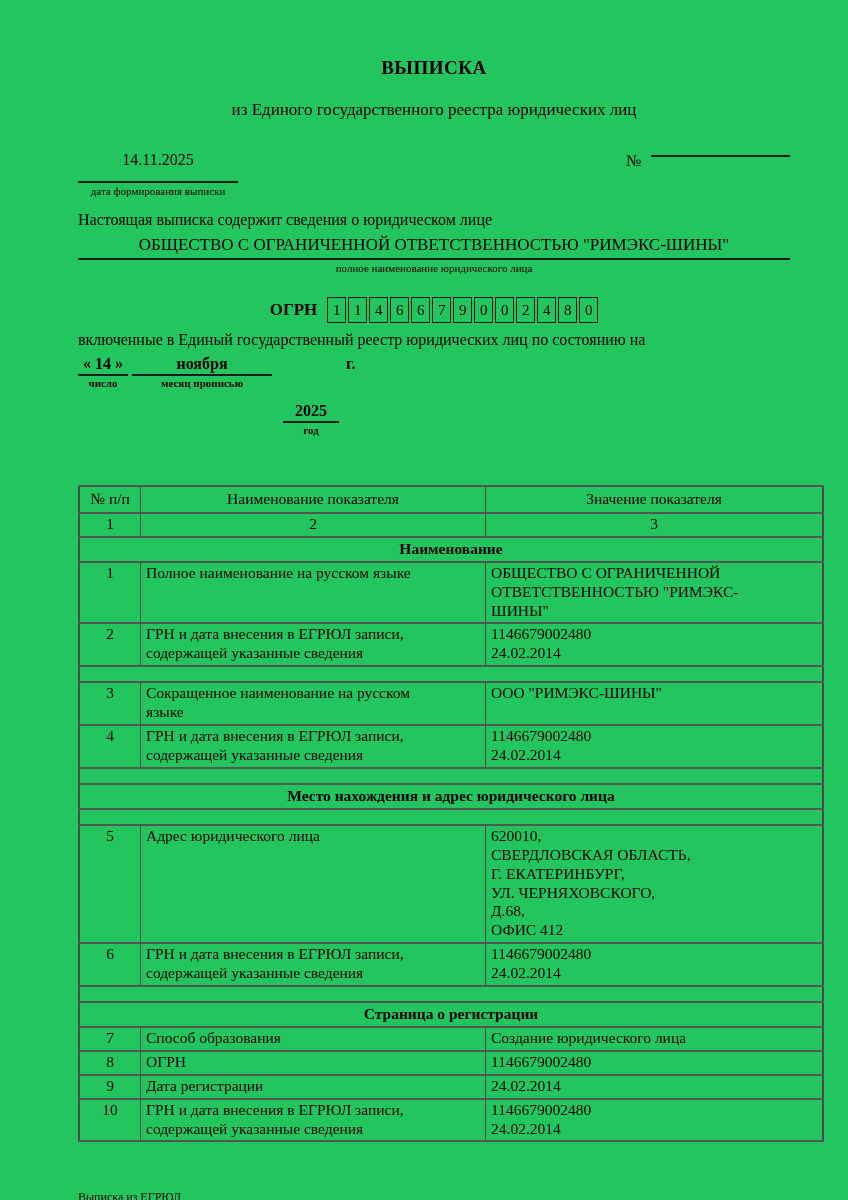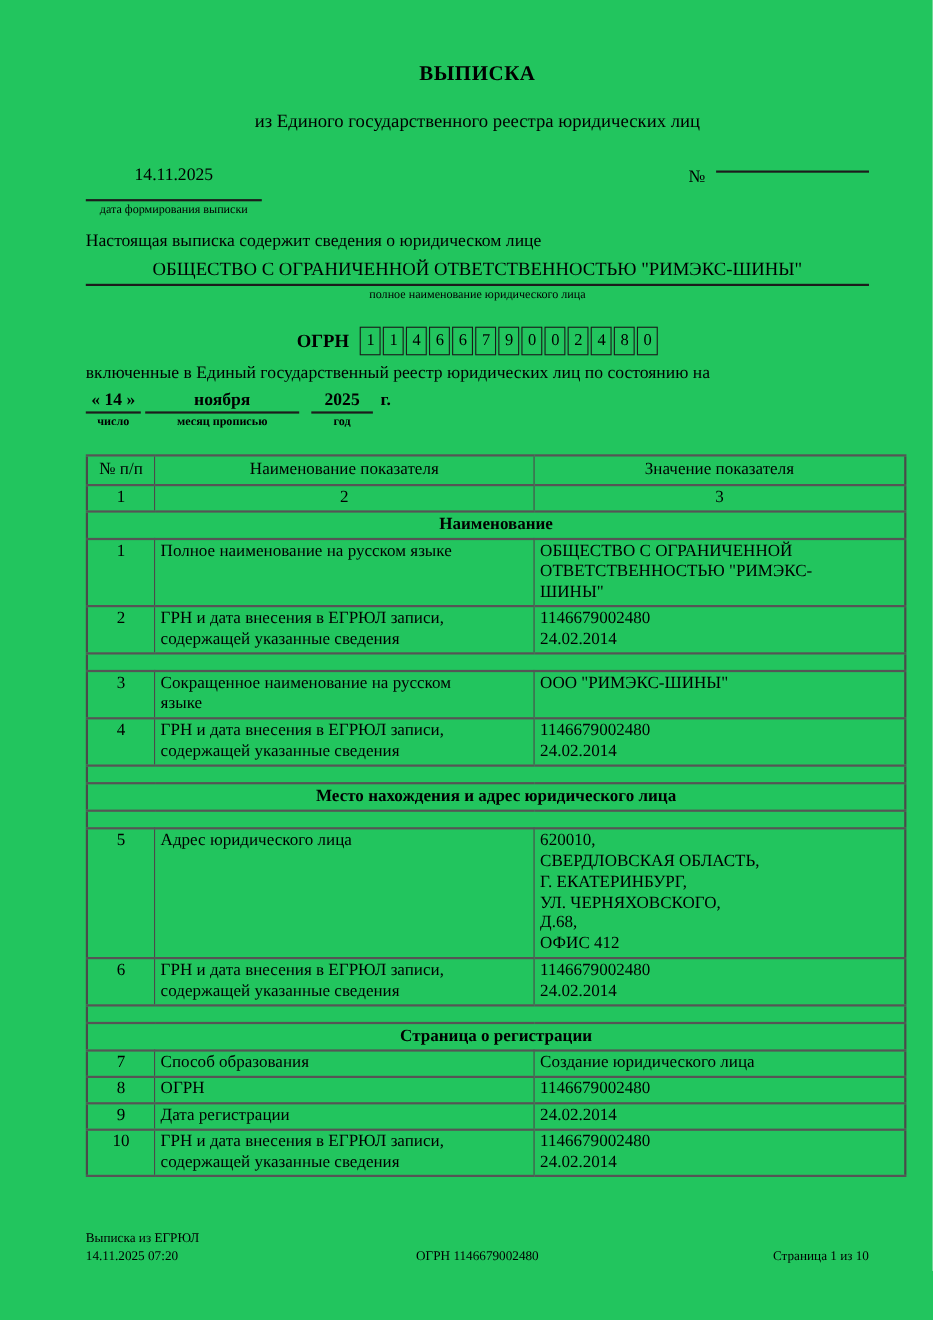--- a/index.html
+++ b/index.html
@@ -34,24 +34,24 @@
   .ogrn-box{width:17px;height:24px;border:1px solid #1a1a1a;display:flex;align-items:center;justify-content:center;font-size:15px;}
 
   .included{margin-top:8px;font-size:16px;}
 
   .fill-row{margin-top:6px;display:flex;font-size:16px;align-items:flex-start;font-weight:bold;}
   .fill-col{text-align:center;}
   .fill-val{border-bottom:2px solid #1c1c1c;padding:0 2px 1px;}
   .fill-caption{margin-top:1px;}
   .col-day{width:50px;}
   .col-month{width:140px;margin-left:4px;}
-  .col-year{width:56px;margin-left:11px;}
+  .col-year{width:56px;margin-left:11px;margin-top:47px;}
   .year-suffix{margin-left:7px;}
 
-  table.main{margin-top:24px;border-collapse:collapse;width:712px;table-layout:fixed;border:2px solid #4a4a4a;padding-left:32px;}
+  table.main{margin-top:49px;border-collapse:collapse;width:712px;table-layout:fixed;border:2px solid #4a4a4a;padding-left:32px;}
   table.main td{
     border-left:1px solid #4a4a4a;border-right:1px solid #4a4a4a;
     border-top:2px solid #555;border-bottom:2px solid #555;
     font-size:15.5px;line-height:1.22;vertical-align:top;
     padding:1px 5px 2px;word-wrap:break-word;
   }
   .c1{width:50px;text-align:center;padding-left:2px;padding-right:2px;}
   .c2{width:334px;}
   .c3{width:326px;}
   tr.hdr td{text-align:center;padding-top:3px;padding-bottom:3px;}

